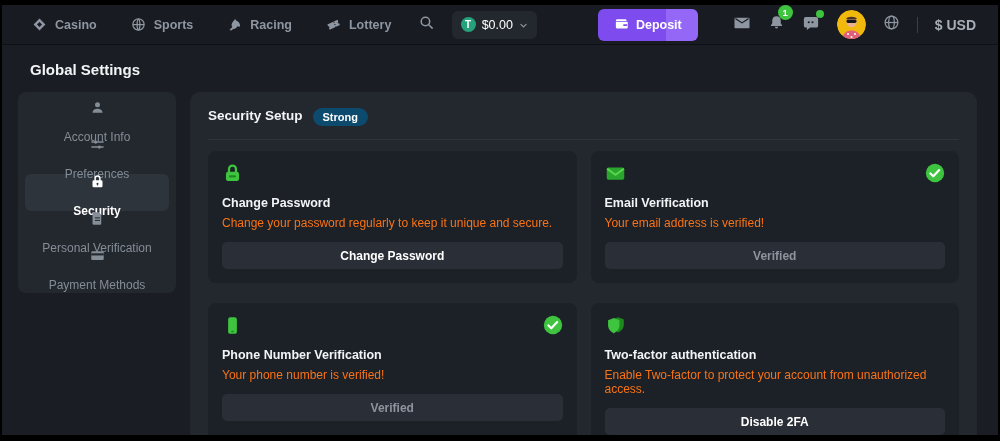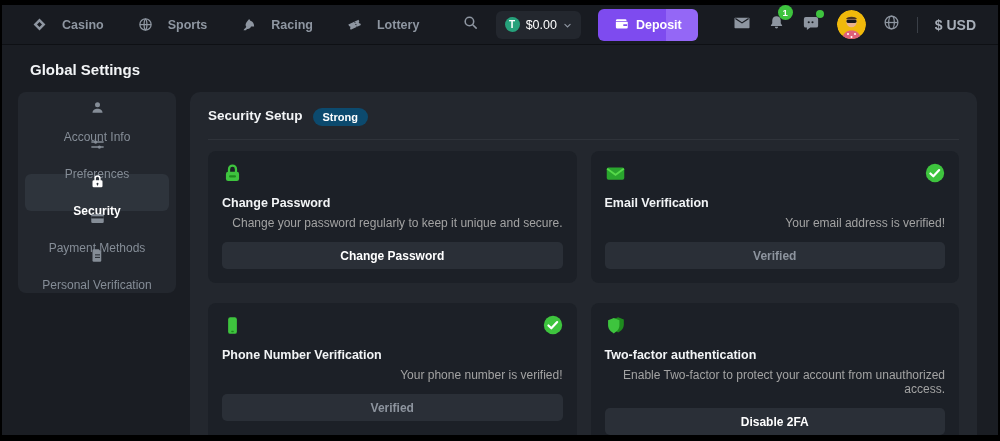--- a/index.html
+++ b/index.html
@@ -5,33 +5,33 @@
   * { margin:0; padding:0; box-sizing:border-box; }
   html,body { width:1000px; height:441px; background:#000; overflow:hidden;
     font-family:"Liberation Sans","DejaVu Sans",sans-serif; }
   .screen { position:absolute; top:5px; left:2px; width:996px; height:430px;
     background:#1a1d23; overflow:hidden; }
 
   
   .navbar { height:40px; background:#181b21; border-bottom:1px solid #0e1014;
     display:flex; align-items:center; padding:0 22px 0 30px; }
   .nav-left { display:flex; align-items:center; gap:34px; }
-  .nav-item { display:flex; align-items:center; gap:15px; color:#8e96a1;
+  .nav-item { display:flex; align-items:center; gap:8px; color:#8e96a1;
     font-size:12.5px; font-weight:bold; cursor:pointer; }
   .nav-item svg { display:block; }
   .nav-right { margin-left:auto; display:flex; align-items:center; gap:17px; }
   .icon-btn { display:flex; align-items:center; justify-content:center; cursor:pointer; position:relative; }
   .balance-chip { display:flex; align-items:center; gap:6px; background:#23272e;
     border-radius:6px; padding:5px 9px; cursor:pointer; }
   .balance-chip .amount { color:#fff; font-size:12.5px; font-weight:normal; }
   .coin { width:15px; height:15px; border-radius:50%; background:#26a17b; color:#fff;
     font-size:10px; font-weight:bold; display:flex; align-items:center; justify-content:center; }
   .deposit-btn { display:flex; align-items:center; gap:7px; color:#fff; font-size:12.5px;
     font-weight:bold; border:none; cursor:pointer; border-radius:6px; padding:7px 16px;
-    background:linear-gradient(90deg,#7e4bef 0%,#7e4bef 68%,#9467f6 68%,#9467f6 100%); }
+    background:linear-gradient(90deg,#7e4bef 0%,#7e4bef 68%,#9467f6 68%,#9467f6 100%);margin-left:44px; }
   .badge-count { position:absolute; top:-9px; right:-8px; min-width:15px; height:15px;
     background:#3ec43e; border-radius:8px; color:#fff; font-size:9.5px; font-weight:bold;
     display:flex; align-items:center; justify-content:center; padding:0 4px; }
   .green-dot { position:absolute; top:-4px; right:-4px; width:8px; height:8px;
     border-radius:50%; background:#3ec43e; }
   .avatar { width:29px; height:29px; border-radius:50%; overflow:hidden; cursor:pointer;
     display:block; }
   .nav-divider { width:1px; height:16px; background:#3a3f47; }
   .currency { color:#a7aeb8; font-size:14px; font-weight:bold; cursor:pointer; }
 
@@ -53,21 +53,21 @@
   .main-header { display:flex; align-items:flex-start; gap:10px; }
   .main-title { color:#f2f4f6; font-size:13.5px; font-weight:bold; }
   .strength-badge { background:#0c4a6e; color:#fff; font-size:11px; font-weight:bold;
     border-radius:10px; padding:3px 10px; }
   .header-divider { height:1px; background:rgba(255,255,255,0.06); margin:13px 0 0; }
 
   .cards { display:grid; grid-template-columns:1fr 1fr; gap:20px 14px; margin-top:11px; }
   .card { background:#1c2027; border-radius:8px; padding:12px 14px 14px; }
   .card-top { display:flex; align-items:flex-start; justify-content:space-between; height:24px; }
   .card-title { color:#f2f4f6; font-size:12.5px; font-weight:bold; margin-top:9px; }
-  .card-desc { color:#a3a3a3; font-size:12px; margin-top:6px;text-align:right; }
+  .card-desc { color:#f97316; font-size:12px; margin-top:6px; }
   .card-btn { width:100%; margin-top:12px; height:27px; border:none; border-radius:5px;
     background:#2a2f37; color:#fff; font-size:12px; font-weight:bold; cursor:pointer;
     font-family:inherit; }
   .card-btn.muted { color:#8d949e; cursor:default; }
 </style>
 </head>
 <body>
 
 <div class="screen">
 
@@ -227,34 +227,34 @@
           <span>
             <svg width="15" height="15" viewBox="0 0 24 24">
                 <path fill="#fff" d="M12 2a5 5 0 0 1 5 5v3h1a2 2 0 0 1 2 2v7a2 2 0 0 1-2 2H6a2 2 0 0 1-2-2v-7a2 2 0 0 1 2-2h1V7a5 5 0 0 1 5-5zm0 2.4A2.6 2.6 0 0 0 9.4 7v3h5.2V7A2.6 2.6 0 0 0 12 4.4zM12 14a1.6 1.6 0 0 0-.8 3v1.5h1.6V17a1.6 1.6 0 0 0-.8-3z"></path>
               </svg>
           </span>
           <span>Security</span>
         </div>
         <div class="side-item">
           <span>
             <svg width="15" height="15" viewBox="0 0 24 24">
+                <path fill="#858d97" d="M6 2h8l4 4v14a2 2 0 0 1-2 2H6a2 2 0 0 1-2-2V4a2 2 0 0 1 2-2z"></path>
+                <path stroke="#23272e" stroke-width="1.6" d="M8 11h8M8 15h8" fill="none"></path>
+              </svg>
+          </span>
+          <span>Personal Verification</span>
+        </div>
+        <div class="side-item">
+          <span>
+            <svg width="15" height="15" viewBox="0 0 24 24">
                 <rect x="2" y="5" width="20" height="14" rx="2" fill="#858d97"></rect>
                 <rect x="2" y="8.5" width="20" height="3.4" fill="#23272e"></rect>
               </svg>
           </span>
           <span>Payment Methods</span>
-        </div>
-        <div class="side-item">
-          <span>
-            <svg width="15" height="15" viewBox="0 0 24 24">
-                <path fill="#858d97" d="M6 2h8l4 4v14a2 2 0 0 1-2 2H6a2 2 0 0 1-2-2V4a2 2 0 0 1 2-2z"></path>
-                <path stroke="#23272e" stroke-width="1.6" d="M8 11h8M8 15h8" fill="none"></path>
-              </svg>
-          </span>
-          <span>Personal Verification</span>
         </div>
       </aside>
 
       <section class="main">
         <div class="main-header">
           <h2 class="main-title">Security Setup</h2>
           <span class="strength-badge">Strong</span>
         </div>
         <div class="header-divider"></div>
 

